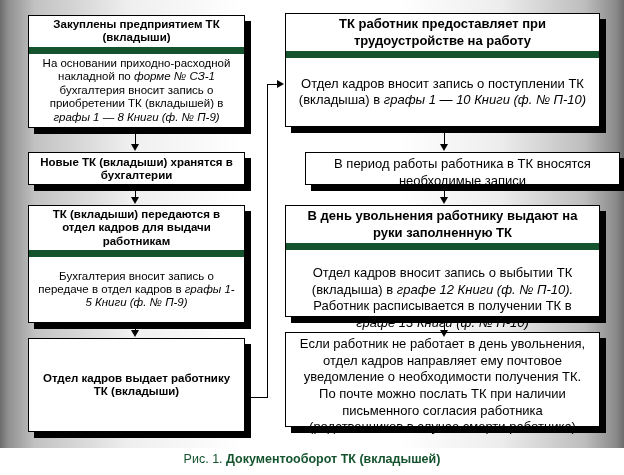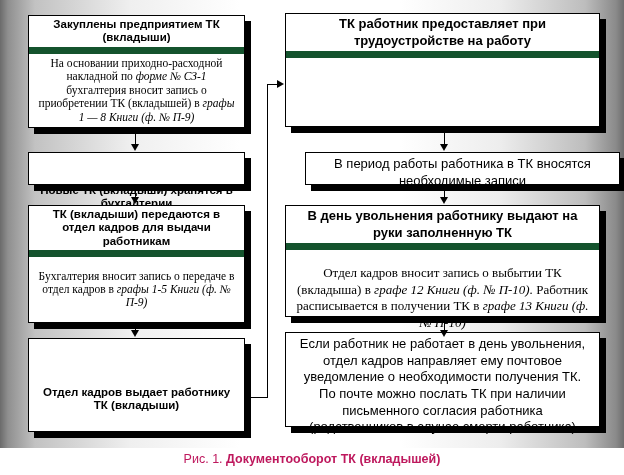--- a/index.html
+++ b/index.html
@@ -47,31 +47,30 @@
     padding: 2px 6px;
     box-sizing: border-box;
   }
   .box-body {
     flex: 1;
     display: flex;
     align-items: center;
     justify-content: center;
     padding: 3px 8px;
     box-sizing: border-box;
-    font-family: Liberation Serif, serif;
   }
   .box-single {
     flex: 1;
     display: flex;
     align-items: center;
     justify-content: center;
     padding: 3px 8px;
     box-sizing: border-box;
   }
-  .bold { font-weight: bold; margin-top: 28px; }
+  .bold { font-weight: bold; }
 
   
   .arrow-down { position: absolute; width: 9px; }
   .arrow-down .shaft {
     position: absolute;
     left: 4px; top: 0;
     width: 1px;
     background: #000;
   }
   .arrow-down .head {
@@ -90,21 +89,21 @@
     border-top: 4.5px solid transparent;
     border-bottom: 4.5px solid transparent;
     border-left: 7px solid #000;
   }
   .caption {
     position: absolute;
     left: 0; top: 452px;
     width: 624px;
     text-align: center;
     font-size: 12.5px;
-    color: #be185d;
+    color: #14532d;
   }
 </style>
 </head>
 <body>
 
 <div class="stage">
   <div class="panel">
 
     <div class="col-left">
 
@@ -141,20 +140,23 @@
       <div class="arrow-down" style="left:131px; top:323px; height:14px;">
         <div class="shaft" style="height:7px;"></div>
           <div class="head"></div>
       </div>
     </div>
 
     <div class="col-right">
 
       <div class="box" style="left:285px; top:13px; width:315px; height:114px;">
         <div class="box-header" style="min-height:36px;">ТК работник предоставляет при трудоустройстве на работу</div>
+        <div class="box-body">
+            <span><span>Отдел кадров вносит запись о поступлении ТК (вкладыша) в </span><span style="font-style: italic;">графы 1 — 10 Книги (ф. № П-10)</span></span>
+          </div>
       </div>
 
       <div class="box" style="left:285px; top:152px; width:315px; height:33px;margin-left:20px;">
         <div class="box-single">В период работы работника в ТК вносятся необходимые записи</div>
       </div>
 
       <div class="box" style="left:285px; top:205px; width:315px; height:112px;gap:12px;">
         <div class="box-header" style="min-height:44px;">В день увольнения работнику выдают на руки заполненную ТК</div>
         <div class="box-body">
             <span><span>Отдел кадров вносит запись о выбытии ТК (вкладыша) в </span><span style="font-style: italic;">графе 12 Книги (ф. № П-10).</span><span> Работник расписывается в получении ТК в </span><span style="font-style: italic;">графе 13 Книги (ф. № П-10)</span></span>

